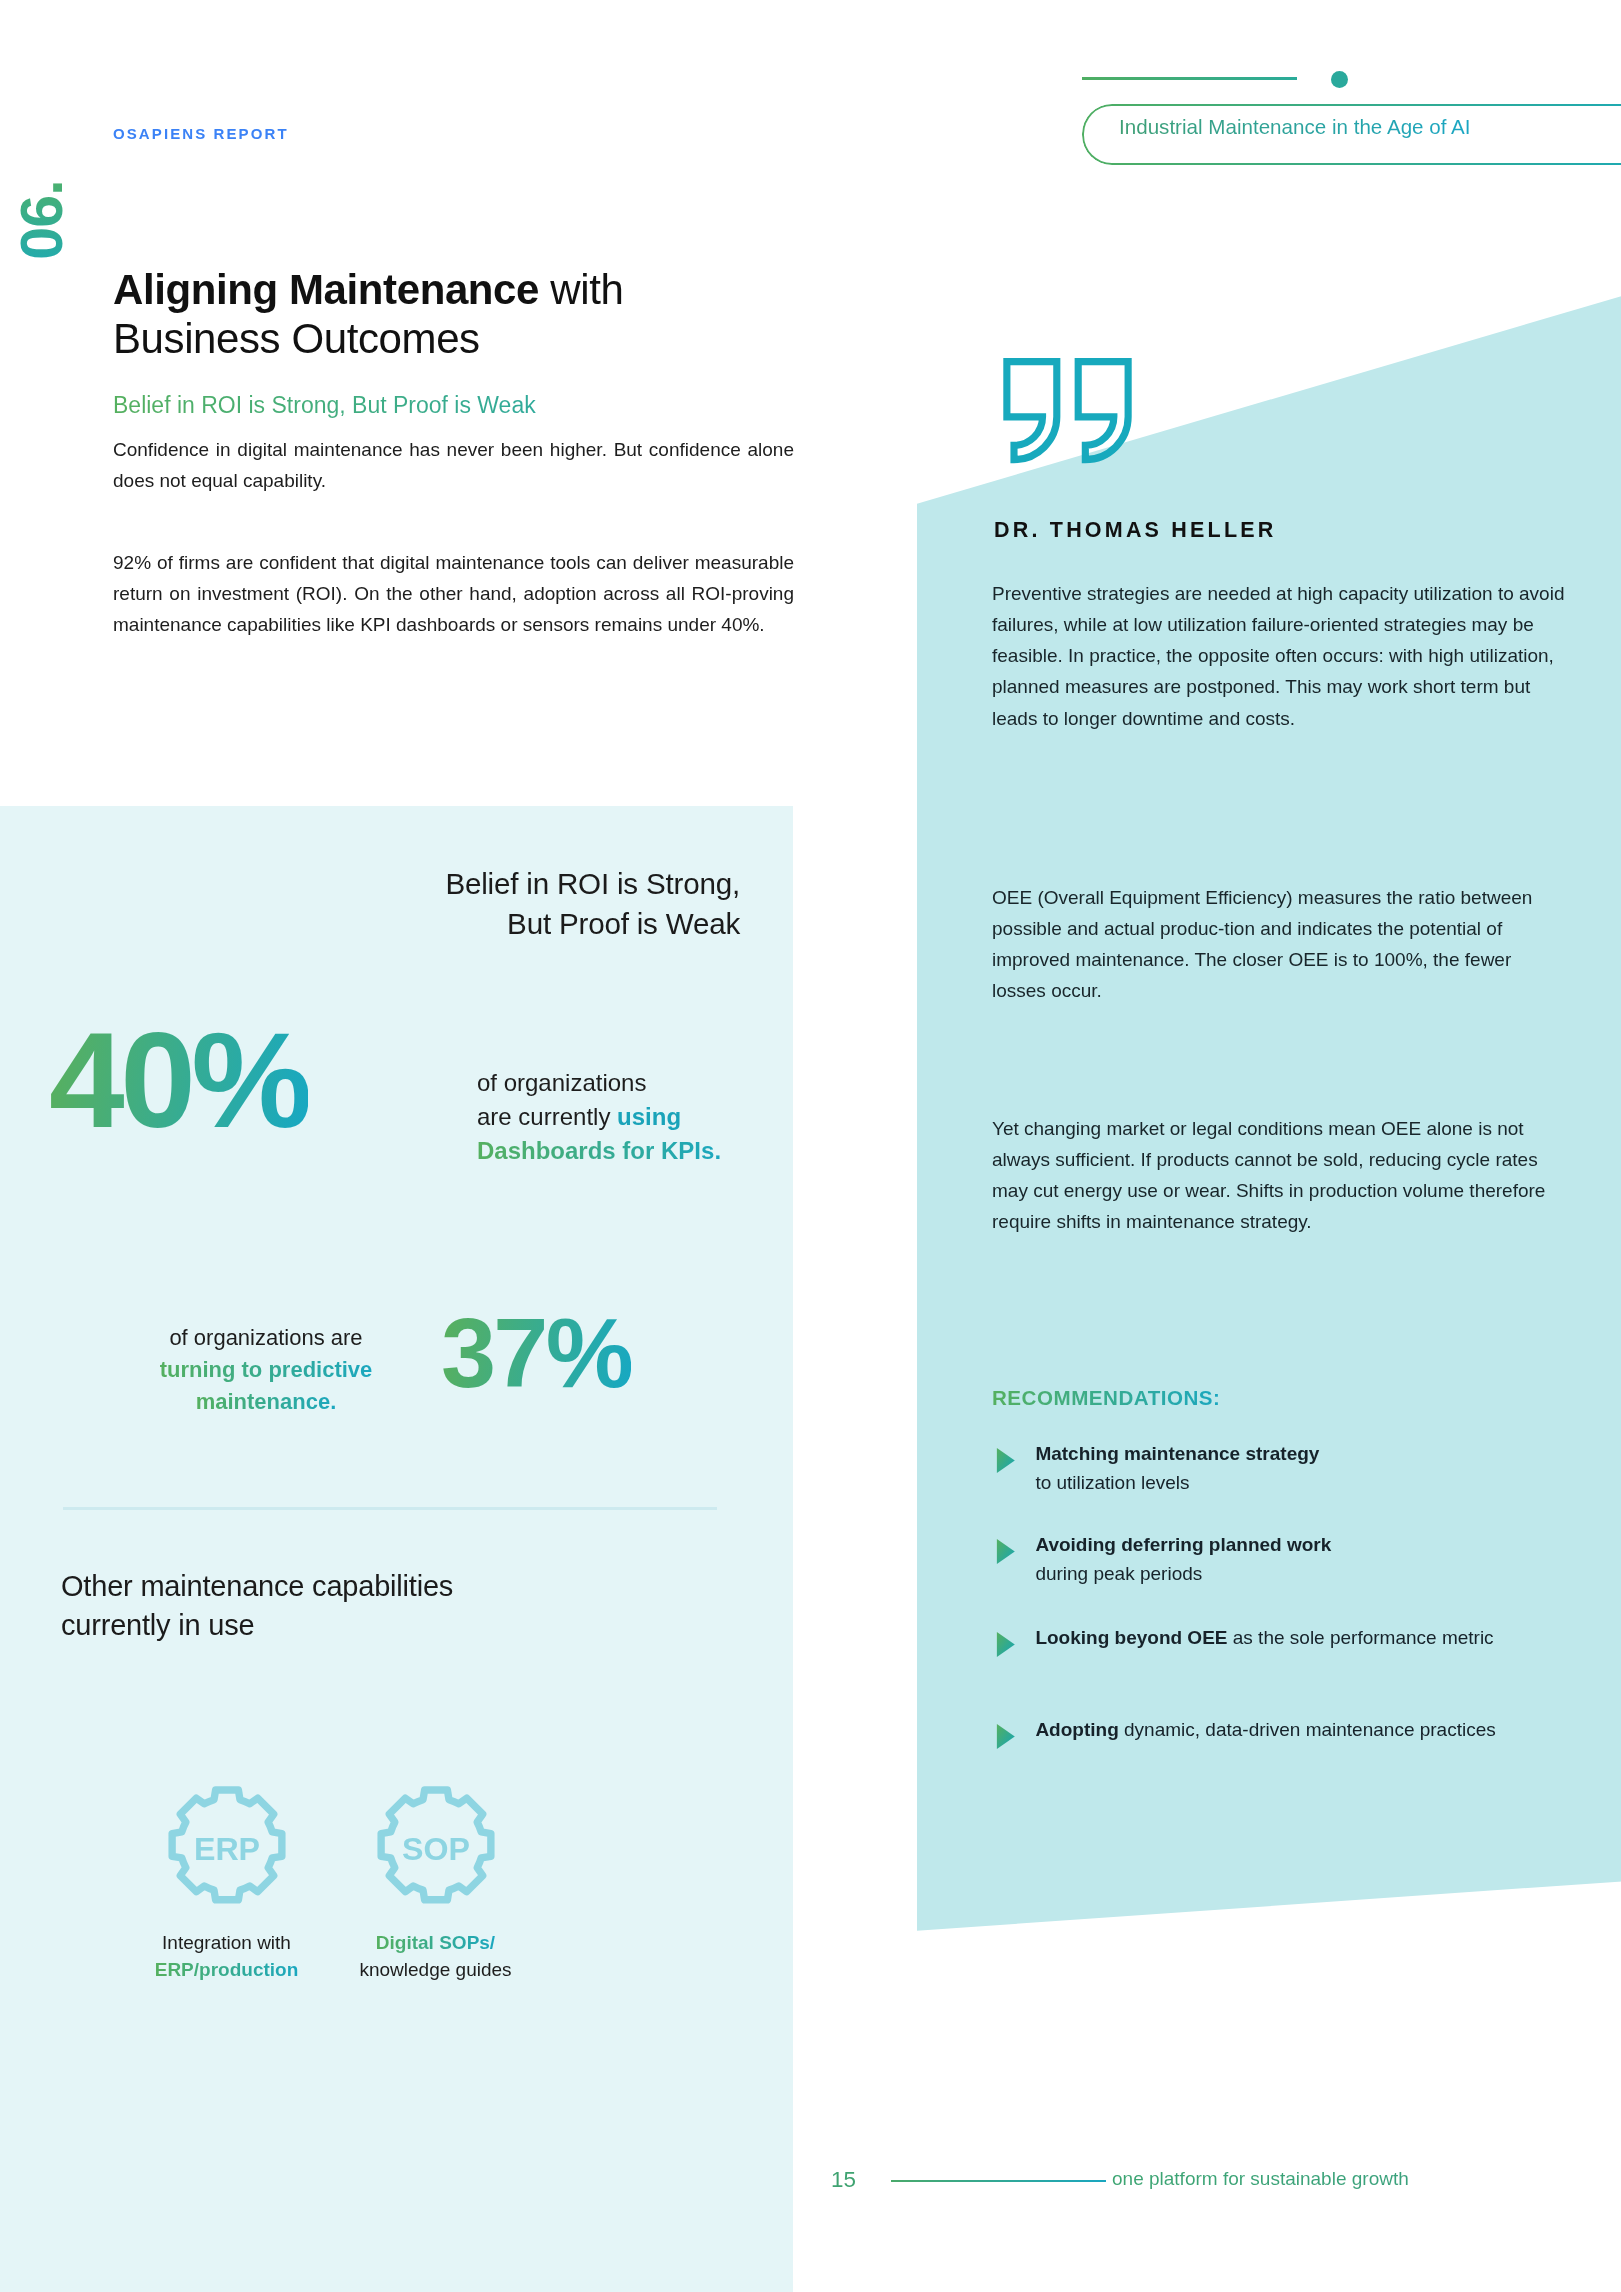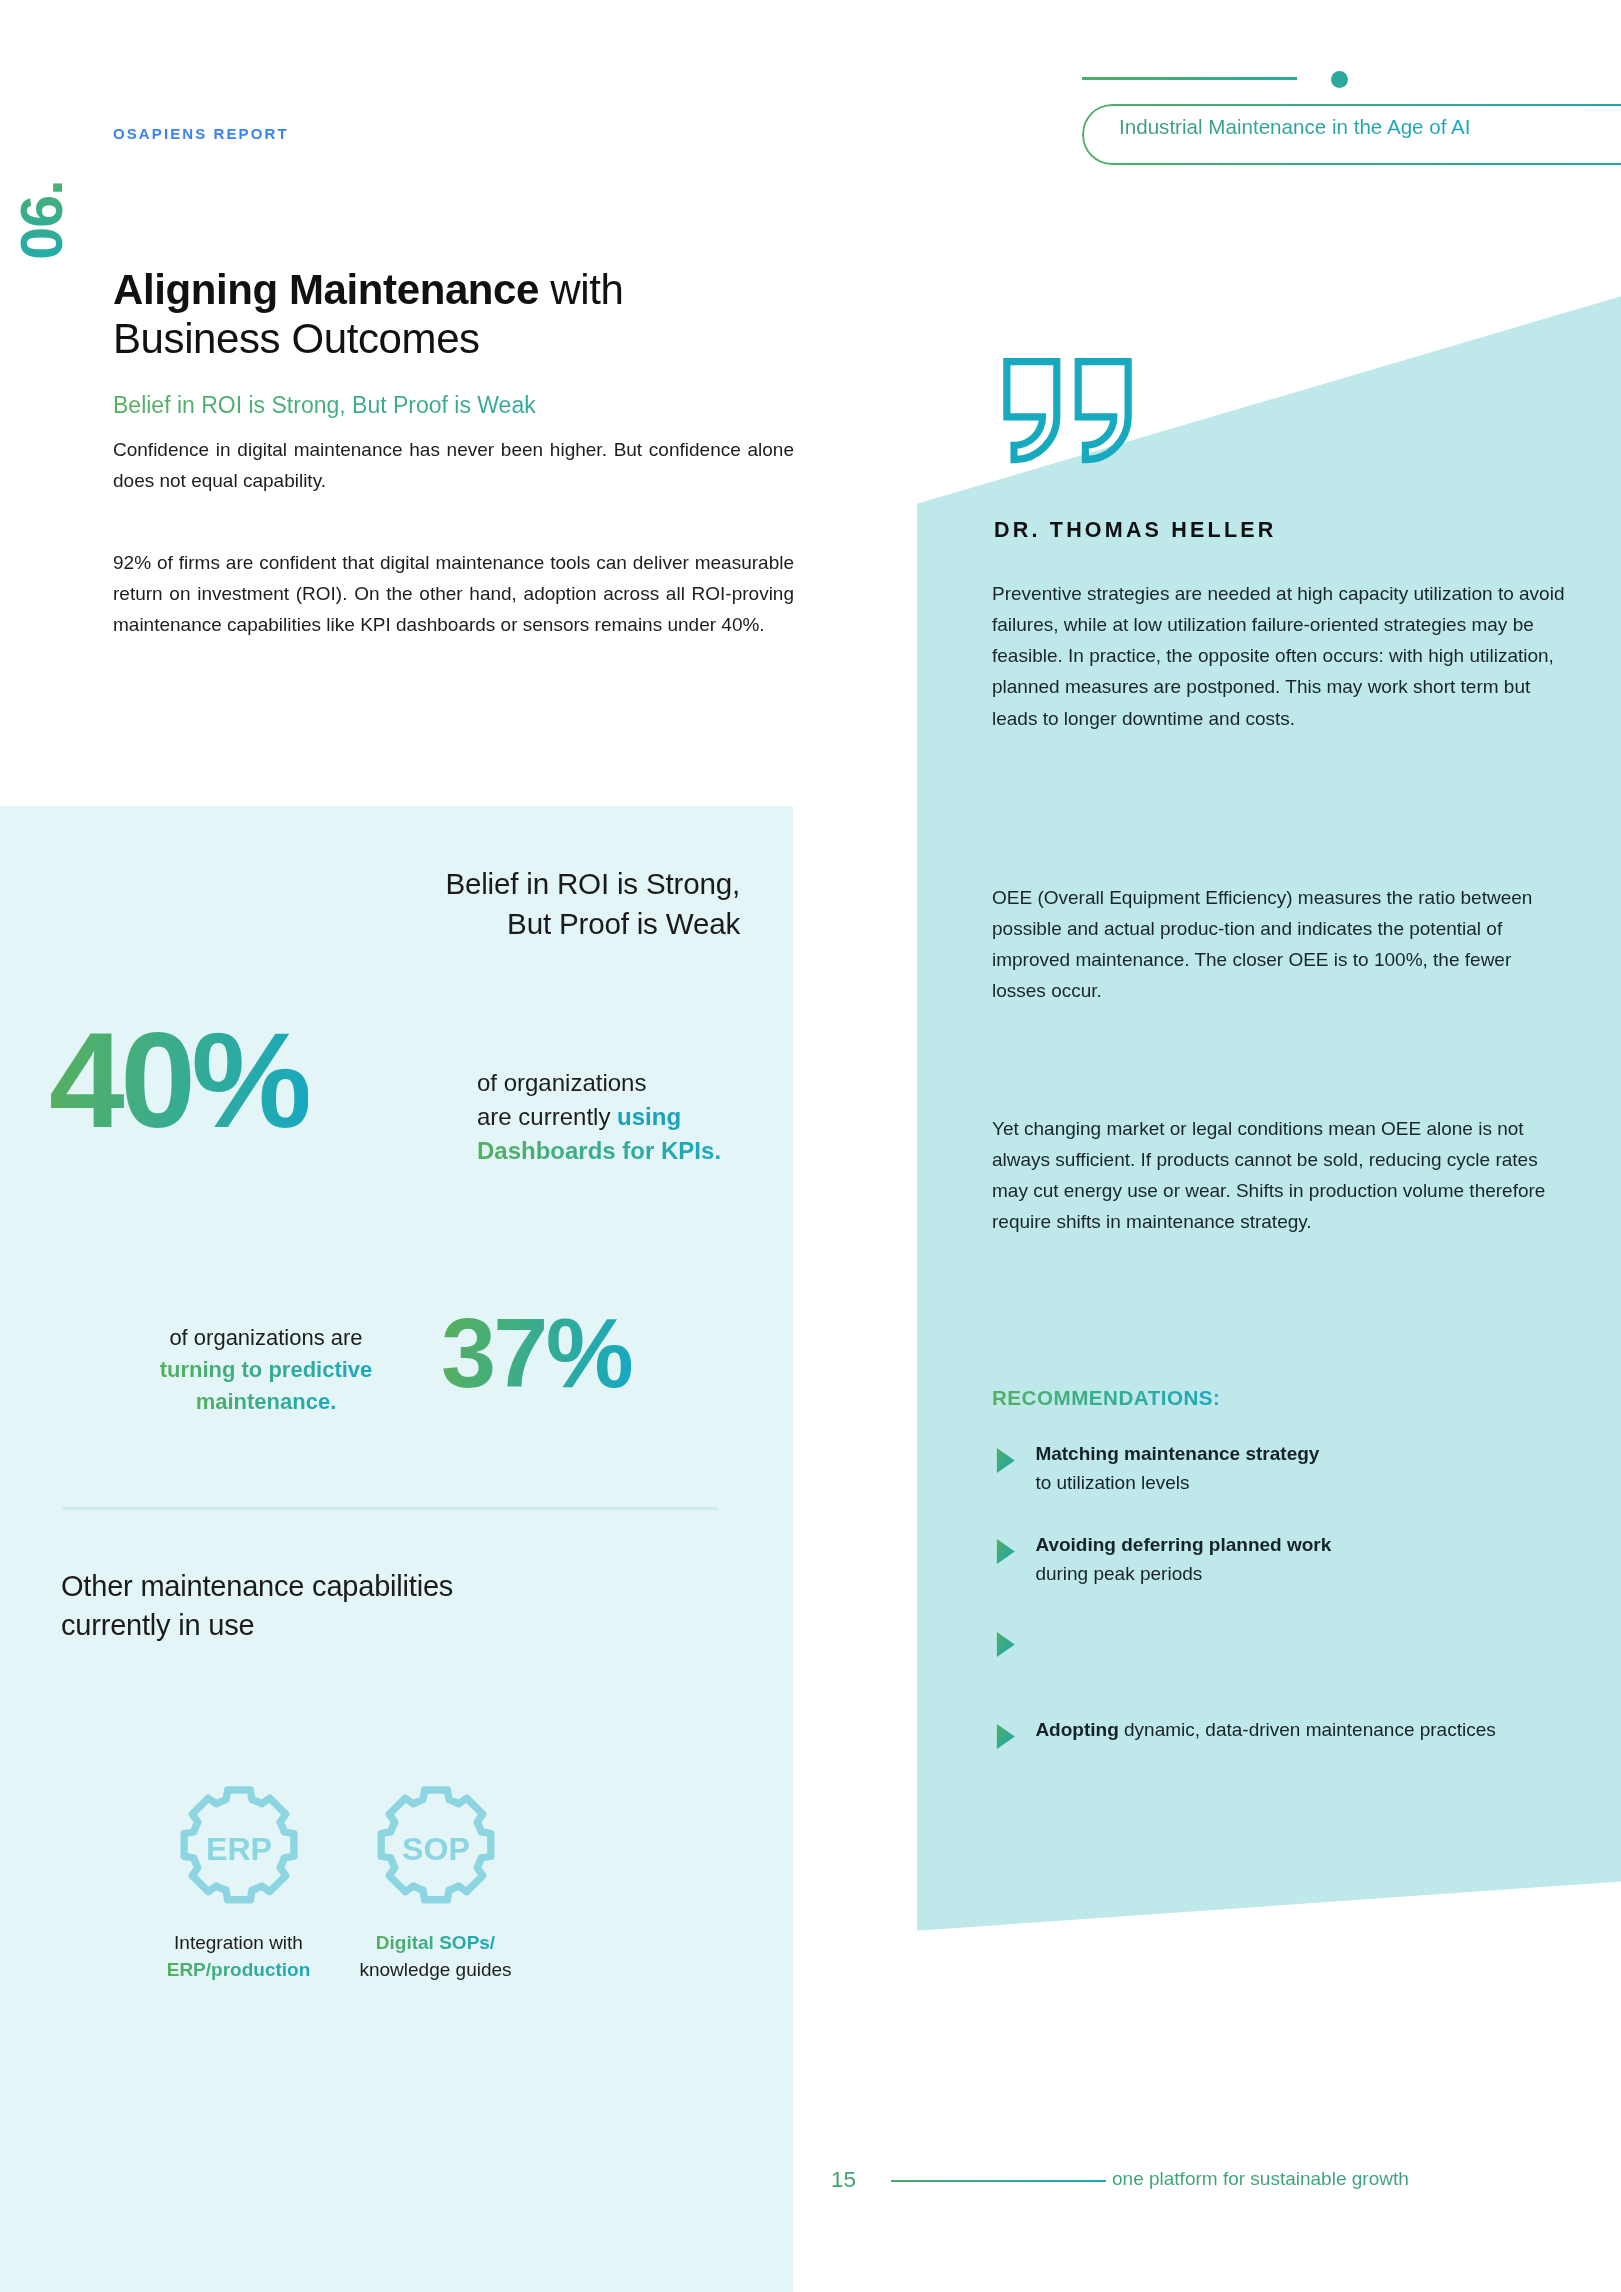--- a/index.html
+++ b/index.html
@@ -134,21 +134,21 @@
     background:#cdeaef;
   }
 
   #other-title {
     position:absolute; left:61px; top:1567px; width:466px;
     font-size:29px; line-height:1.33; color:#1b1b1b; font-weight:400;
     letter-spacing:-0.2px;
   }
 
   .cap-col { position:absolute; width:269px; text-align:center; }
-  #cap-col-0 { left:104px; top:1782px; }
+  #cap-col-0 { left:92px; top:1782px; }
   #cap-col-1 { left:301px; top:1782px; }
   .cap-icon { display:block; margin:0 auto; }
   .cap-pct {
     font-size:56px; font-weight:700; letter-spacing:-1.8px; line-height:1.1;
     margin-top:19.7px;
     background:linear-gradient(100deg,#5ab05b 0%, #16a8c4 100%);
     -webkit-background-clip:text; background-clip:text; color:transparent;
   }
   .cap-label { font-size:19px; line-height:1.45; color:#1d1d1d; margin-top:12.5px; }
   .cap-label .g2 {
@@ -314,20 +314,21 @@
 <div class="rec-item" id="rec-2">
   <svg class="rec-arrow" width="19.7" height="27" viewBox="0 0 22 30">
     <defs>
         <linearGradient id="ga2" x1="0" y1="0" x2="1" y2="1">
           <stop offset="0" stop-color="#55b05f"></stop>
           <stop offset="1" stop-color="#13a5b8"></stop>
         </linearGradient>
       </defs>
     <path d="M1 1 L21 15 L1 29 Z" fill="url(#ga2)"></path>
   </svg>
+  <div class="rec-text"><b>Looking beyond OEE</b><span> as the sole performance metric</span></div>
 </div>
 
 <div class="rec-item" id="rec-3">
   <svg class="rec-arrow" width="19.7" height="27" viewBox="0 0 22 30">
     <defs>
         <linearGradient id="ga3" x1="0" y1="0" x2="1" y2="1">
           <stop offset="0" stop-color="#55b05f"></stop>
           <stop offset="1" stop-color="#13a5b8"></stop>
         </linearGradient>
       </defs>

